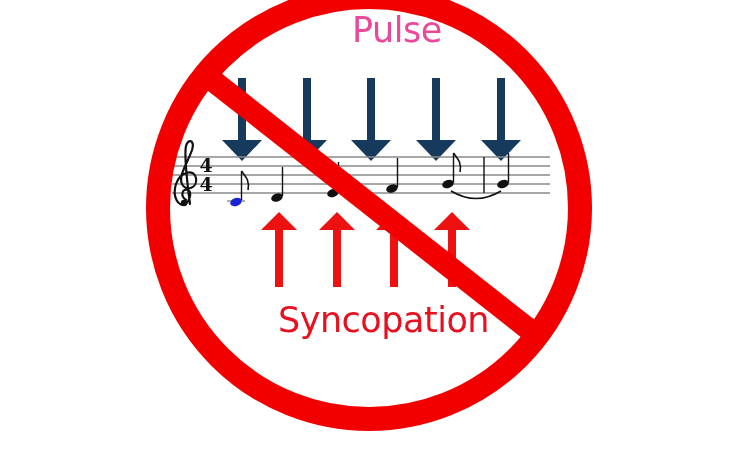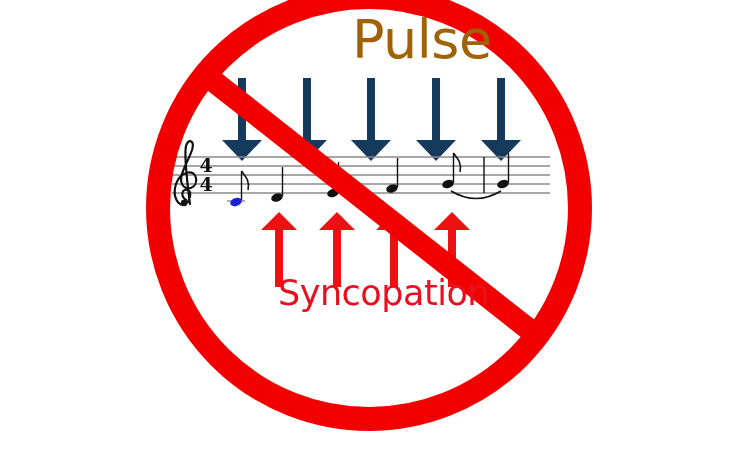--- a/index.html
+++ b/index.html
@@ -23,26 +23,26 @@
     }
     .label {
       position: absolute;
       white-space: nowrap;
       line-height: 1;
       letter-spacing: -0.5px;
     }
     .pulse-label {
       left: 352px;
       top: 13px;
-      font-size: 54px;
-      color: #a16207;
+      font-size: 35px;
+      color: #ec4899;
     }
     .sync-label {
       left: 278px;
-      top: 276px;
+      top: 303px;
       font-size: 35px;
       color: #e8101e;
     }
   </style>
 </head>
 <body>
 
 <svg class="canvas" width="750" height="450" viewBox="0 0 750 450" xmlns="http://www.w3.org/2000/svg">
 
   <g fill="#163a5c">

